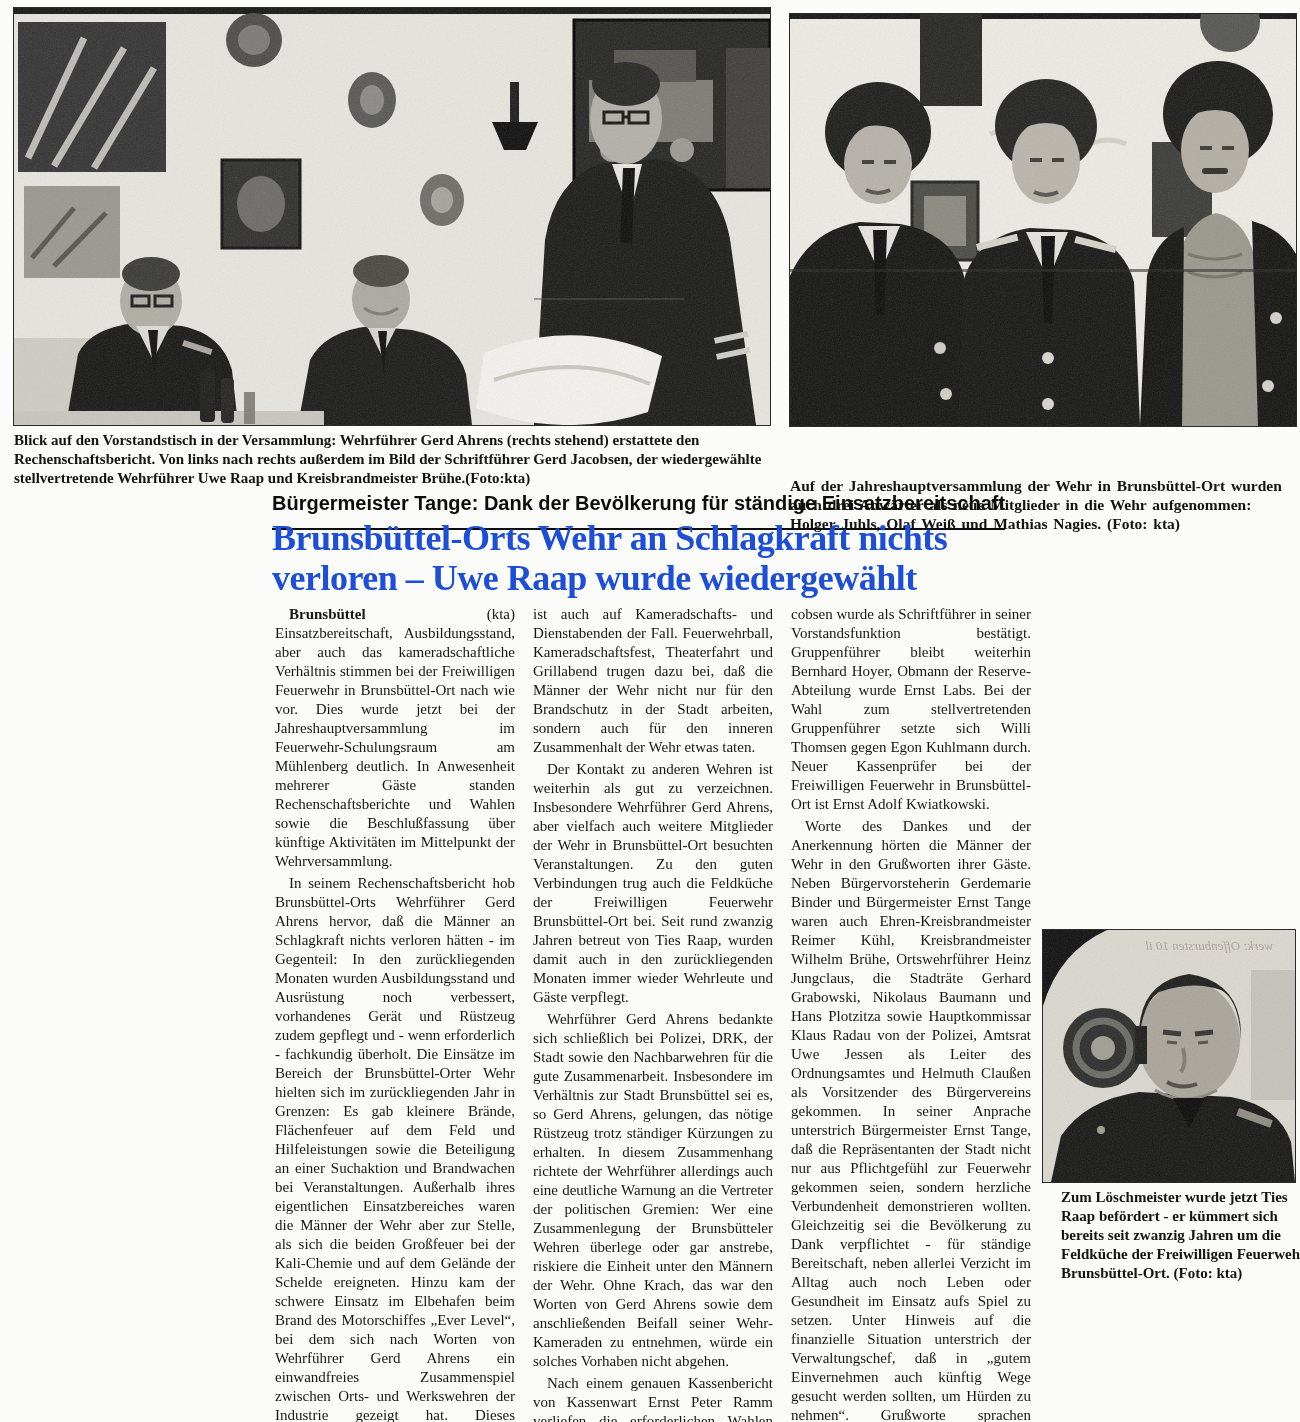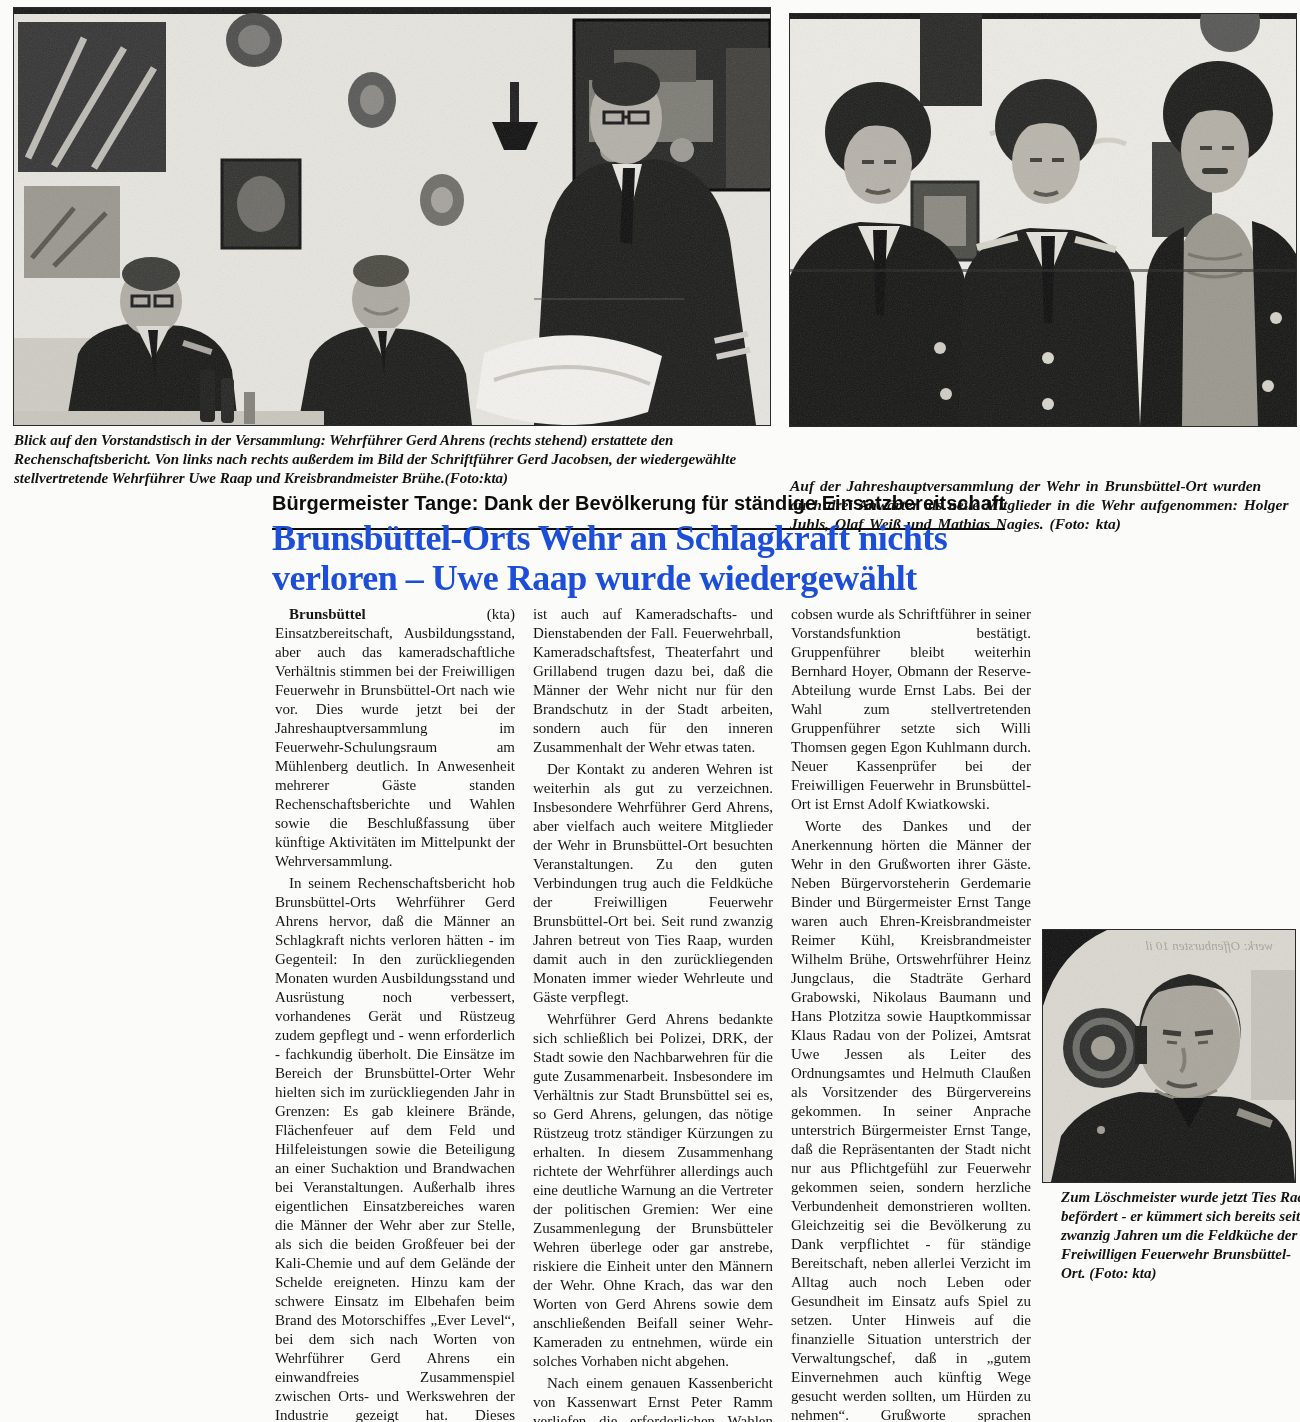--- a/index.html
+++ b/index.html
@@ -6,21 +6,21 @@
   body{
     width:1300px;height:1422px;position:relative;
     background:#fbfbf9;color:#121212;
     font-family:"Liberation Serif", serif;
     overflow:hidden;
   }
   .abs{position:absolute;}
   .photo{display:block;background:#e8e6e0;outline:1px solid #2a2a2a;}
   .caption{
     font-family:"Liberation Serif", serif;
-    font-weight:bold;font-style:italic;
+    font-weight:bold;
     font-size:15px;line-height:19px;color:#141414;
     text-align:left;
   }
   .caption.wide{font-size:15.5px;word-spacing:2px;}
   .kicker{
     font-family:"Liberation Sans", sans-serif;
     font-weight:bold;font-size:20px;color:#0d0d0d;
     border-bottom:2px solid #0d0d0d;padding-bottom:13px;
     display:inline-block;white-space:nowrap;
   }

